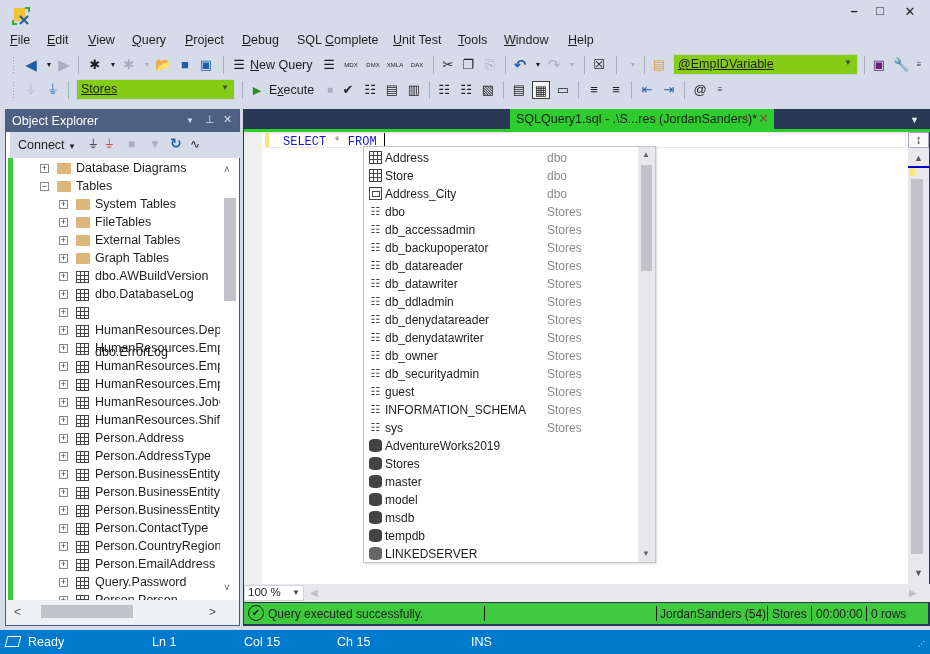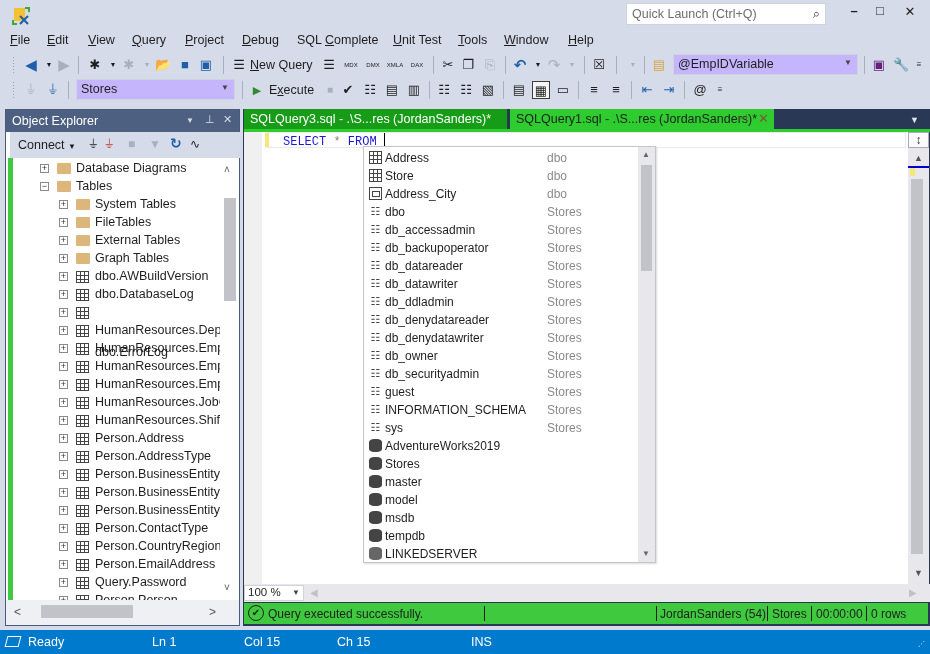--- a/index.html
+++ b/index.html
@@ -22,21 +22,21 @@
   .menu-item u { text-decoration: underline; }
 
   
   .toolbar { position: absolute; left: 8px; width: 922px; height: 24px; background: #d6dbe9; }
   .toolbar1 { top: 53px; }
   .toolbar2 { top: 78px; }
   .grip { position: absolute; left: 4px; top: 3px; width: 4px; height: 18px; background-image: radial-gradient(#9aa0ad 1px, transparent 1px); background-size: 3px 3px; }
   .tb-icon { position: absolute; top: 3px; width: 18px; height: 18px; font-size: 13px; line-height: 18px; text-align: center; color: #1e1e1e; }
   .tb-sep { position: absolute; top: 3px; width: 1px; height: 18px; background: #a8afc0; }
   .tb-label { position: absolute; top: 5px; font-size: 12.5px; color: #1e1e1e; }
-  .tb-combo { position: absolute; top: 1px; height: 21px; background: #c4b5fd; border: 1px solid #cfd3dc; font-size: 12.5px; padding: 2px 4px; }
+  .tb-combo { position: absolute; top: 1px; height: 21px; background: #84cc16; border: 1px solid #cfd3dc; font-size: 12.5px; padding: 2px 4px; text-decoration: underline; }
   .tb-combo .arrow { position: absolute; right: 5px; top: 3px; font-size: 8px; color: #444; }
   .tb-icon.dim { color: #a8afc0; }
   .tb-icon.blue { color: #1e5fa8; }
   .tb-icon.green { color: #2e8b2e; }
   .tb-icon.active { background: #f5f5f5; border: 1px solid #3c3c3c; }
 
   
   .oe-panel { position: absolute; left: 5px; top: 109px; width: 235px; height: 517px; background: #fff; border: 1px solid #4a5a7a; }
   .oe-header { position: absolute; left: 0; top: 0; width: 233px; height: 22px; background: #4d6082; color: #fff; padding-left: 32px; }
   .oe-title { position: absolute; left: 6px; top: 4px; font-size: 12.5px; color: #fff; }
@@ -113,24 +113,20 @@
 </head>
 <body>
 
 <div class="titlebar">
   <svg class="app-logo" viewBox="0 0 20 20">
     <rect x="3" y="2" width="11" height="13" fill="#f2c230"></rect>
     <path d="M14 2 L18 2 L18 6" stroke="#3ea83e" stroke-width="2" fill="none"></path>
     <path d="M2 14 L2 18 L6 18" stroke="#3ea83e" stroke-width="2" fill="none"></path>
     <path d="M9 10 L17 18 M17 10 L9 18" stroke="#1e5fa8" stroke-width="2"></path>
   </svg>
-  <div class="quick-launch">
-    <input type="text" placeholder="Quick Launch (Ctrl+Q)" style="">
-    <span class="ql-icon">⌕</span>
-  </div>
   <span class="win-btn" style="left:840px;top:3px;font-weight:bold;">–</span>
   <span class="win-btn" style="left:866px;top:3px;">□</span>
   <span class="win-btn" style="left:896px;top:4px;">✕</span>
 </div>
 
 <div class="menubar" id="menubar">
     <span class="menu-item" style="left: 10px;"><u>F</u><span>ile</span></span>
     <span class="menu-item" style="left: 47px;"><u>E</u><span>dit</span></span>
     <span class="menu-item" style="left: 88px;"><u>V</u><span>iew</span></span>
     <span class="menu-item" style="left: 132px;"><u>Q</u><span>uery</span></span>
@@ -375,23 +371,20 @@
     <span class="scroll-arrow" style="left:4px;top:424px;">˅</span>
   </div>
   <div class="oe-hscroll">
     <span class="scroll-arrow" style="left:8px;top:5px;font-size:12px;">&lt;</span>
     <div class="oe-hthumb"></div>
     <span class="scroll-arrow" style="left:203px;top:5px;font-size:12px;">&gt;</span>
   </div>
 </div>
 
 <div class="doc-area">
-  <div class="tab tab-q3">
-    <span>SQLQuery3.sql - .\S...res (JordanSanders)*</span>
-  </div>
   <div class="tab tab-q1">
     <span>SQLQuery1.sql - .\S...res (JordanSanders)*</span>
     <span class="tab-pin" style="left:228px;">⊣</span>
     <span class="tab-close" style="left:248px;">✕</span>
   </div>
   <span class="tab-overflow">▼</span>
   <div class="tab-underline"></div>
 
   <div class="editor">
     <div class="editor-margin"></div>

